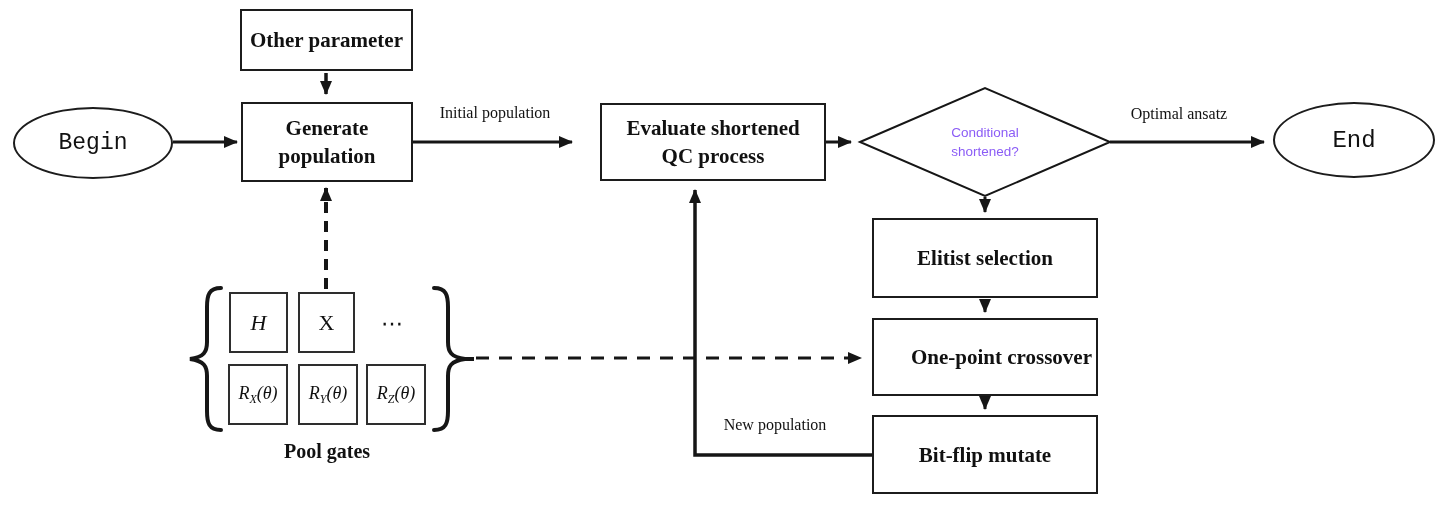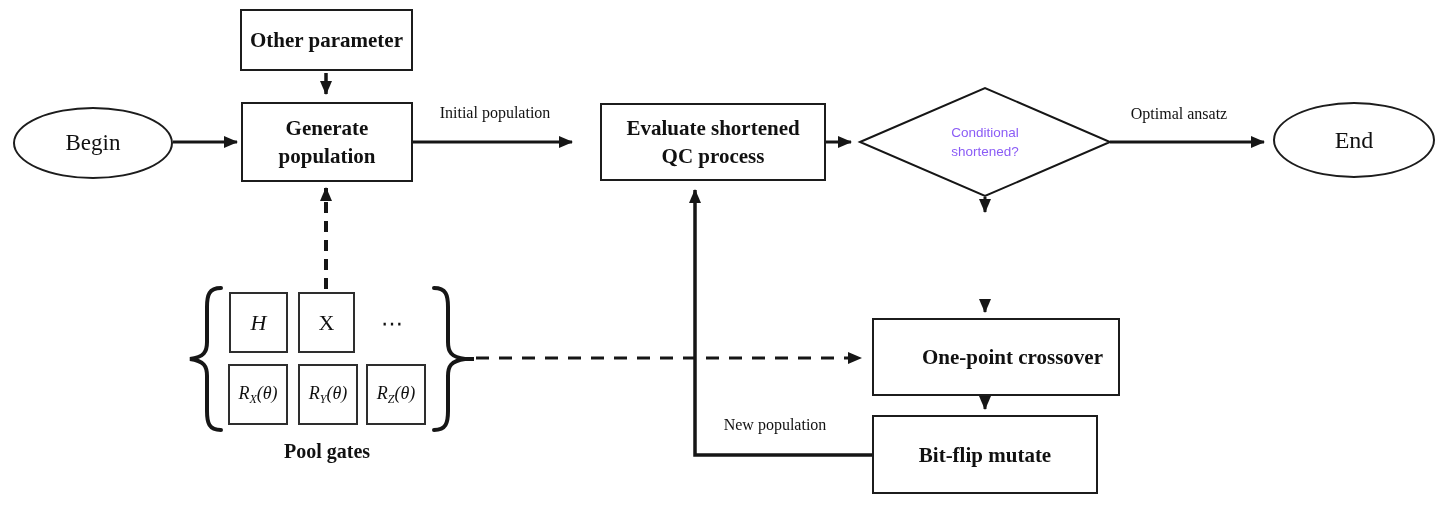--- a/index.html
+++ b/index.html
@@ -18,21 +18,21 @@
     box-sizing: border-box;
     background: #ffffff;
     border: 2px solid #1c1c1c;
     display: flex;
     flex-direction: column;
     align-items: center;
     justify-content: center;
     text-align: center;
     z-index: 2;
   }
-  .ellipse { border-radius: 50%; }
+  .ellipse { border-radius: 50%; font-family: Liberation Mono, monospace; }
   .f-node { font-size: 21px; line-height: 28px; font-weight: bold; }
   .f-begin { font-size: 23px; }
   .f-end { font-size: 24px; }
   .edge-label {
     position: absolute;
     font-size: 16px;
     text-align: center;
     z-index: 3;
     white-space: nowrap;
   }
@@ -124,22 +124,25 @@
   <div class="node f-node" style="left:580px; top:103px; width:226px; height:78px;margin-left:20px;">
     <div>Evaluate shortened</div>
     <div>QC process</div>
   </div>
 
   <div class="diamond-label" style="left:885px; top:123px; width:200px;">
     <div>Conditional</div>
     <div>shortened?</div>
   </div>
 
+  <div class="node f-node" style="left:872px; top:218px; width:226px; height:80px;">
+    <div>Elitist selection</div>
+  </div>
 
-  <div class="node f-node" style="left:872px; top:318px; width:248px; height:78px;padding-left:33px;">
+  <div class="node f-node" style="left:872px; top:318px; width:226px; height:78px;padding-left:33px;">
     <div>One-point crossover</div>
   </div>
 
   <div class="node f-node" style="left:872px; top:415px; width:226px; height:79px;">
     <div>Bit-flip mutate</div>
   </div>
 
   <div class="node ellipse f-end" style="left:1273px; top:102px; width:162px; height:76px;">
     <div>End</div>
   </div>

